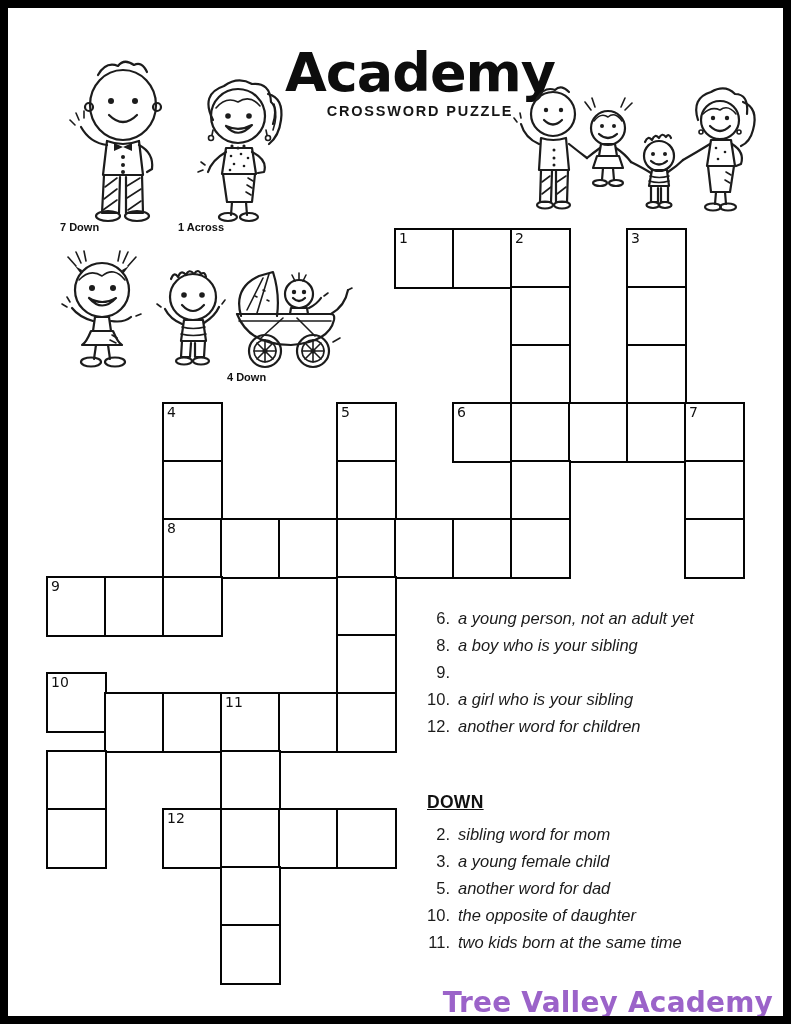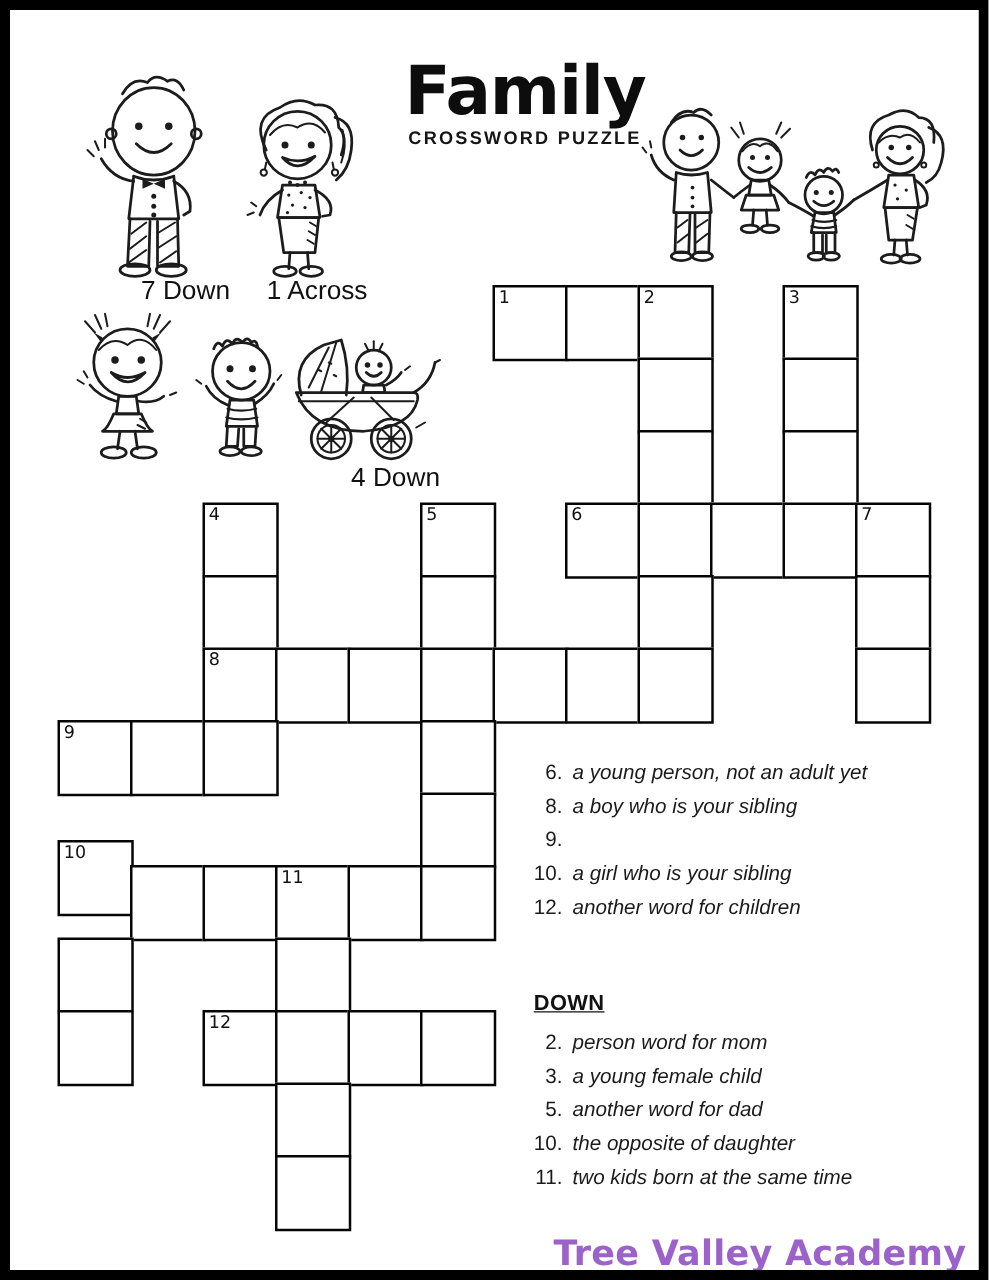--- a/index.html
+++ b/index.html
@@ -21,21 +21,21 @@
   }
 
   svg.illo { position:absolute; overflow:visible; }
   .illo path, .illo circle, .illo ellipse {
     fill:none; stroke:#1c1c1c; stroke-width:2.2; stroke-linecap:round; stroke-linejoin:round;
   }
   .illo .thin { stroke-width:1.6; }
   .illo .fill { fill:#1c1c1c; stroke:none; }
 
   .illo-label {
-    position:absolute; text-align:right; font-weight:normal; font-size:21px; color:#111;
+    position:absolute; text-align:left; font-weight:bold; font-size:11px; color:#111;
   }
 
   #crossword-grid { position:absolute; left:46px; top:228px; width:700px; height:758px; }
   .cell {
     position:absolute; width:60.6px; height:60.6px;
     border:2.6px solid #050505; background:#fff;
   }
   .cell-num {
     position:absolute; left:3px; top:0px; font-size:14px; line-height:1.15;
     font-family:"DejaVu Sans", sans-serif; color:#111;
@@ -55,21 +55,21 @@
     font-family:"DejaVu Sans", sans-serif; font-weight:bold; font-size:28px;
     color:#9B63C9; letter-spacing:0.2px;
   }
 </style>
 </head>
 <body>
 
 <div class="page">
   <div class="page-border"></div>
 
-  <h1 class="title">Family</h1>
+  <h1 class="title">Academy</h1>
   <div class="subtitle">CROSSWORD PUZZLE</div>
 
   <svg class="illo" style="left:62px; top:55px;" width="120" height="168" viewBox="0 0 120 168">
     <path d="M36 20 Q44 6 56 11 Q62 3 72 10 Q80 6 85 17"></path>
     <ellipse cx="61" cy="50" rx="33" ry="35"></ellipse>
     <circle cx="27" cy="52" r="4"></circle>
       <circle cx="95" cy="52" r="4"></circle>
     <circle class="fill" cx="49" cy="46" r="3"></circle>
       <circle class="fill" cx="73" cy="46" r="3"></circle>
     <path d="M47 60 Q61 74 75 60"></path>
@@ -398,21 +398,21 @@
           <span class="clue-text">another word for children</span>
         </div>
       </div>
   </section>
 
   <section class="clues" style="top:792px;">
     <h2>DOWN</h2>
     <div id="down-list">
         <div class="clue">
           <span class="clue-num">2.</span>
-          <span class="clue-text">person word for mom</span>
+          <span class="clue-text">sibling word for mom</span>
         </div>
         <div class="clue">
           <span class="clue-num">3.</span>
           <span class="clue-text">a young female child</span>
         </div>
         <div class="clue">
           <span class="clue-num">5.</span>
           <span class="clue-text">another word for dad</span>
         </div>
         <div class="clue">

